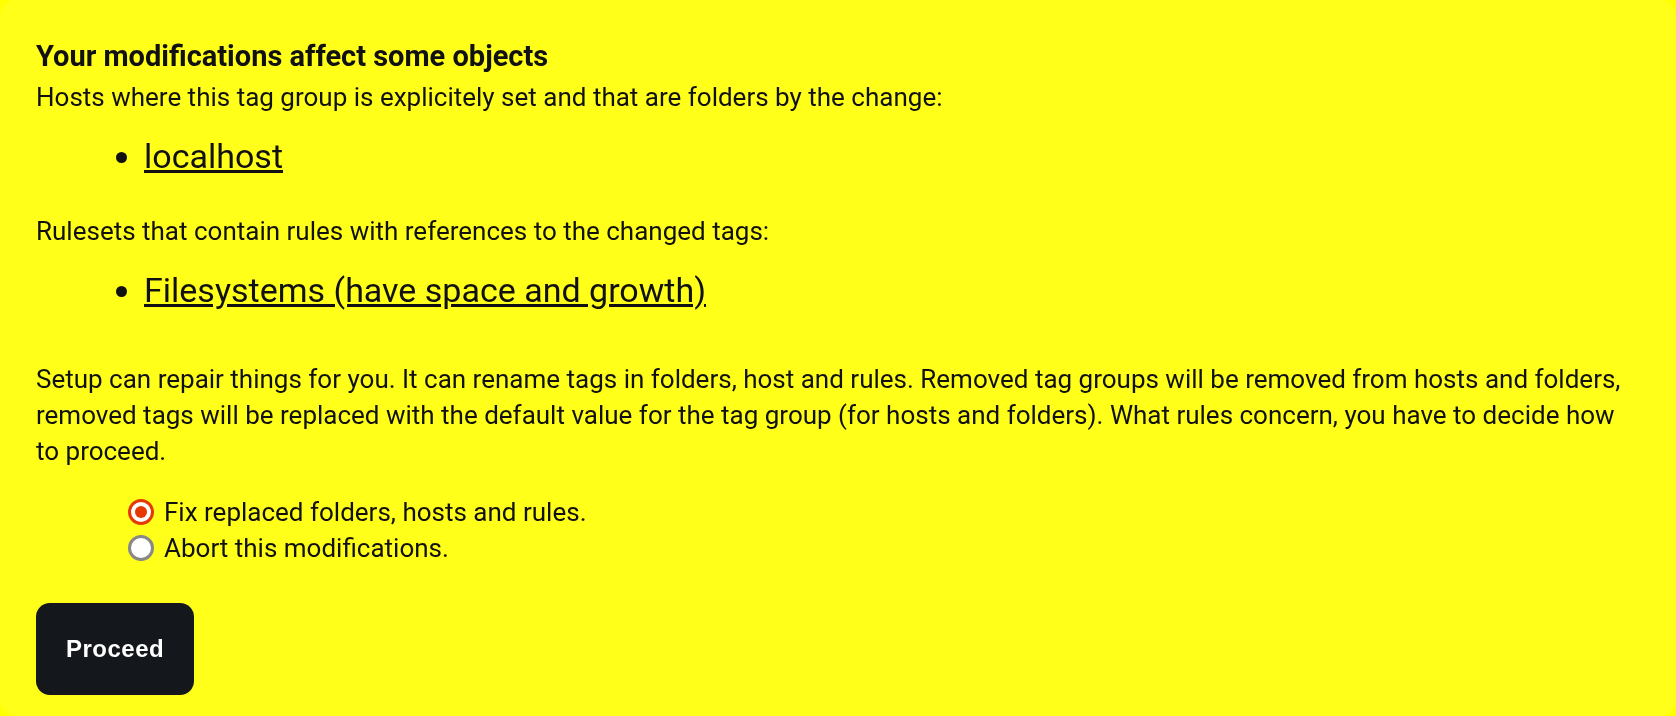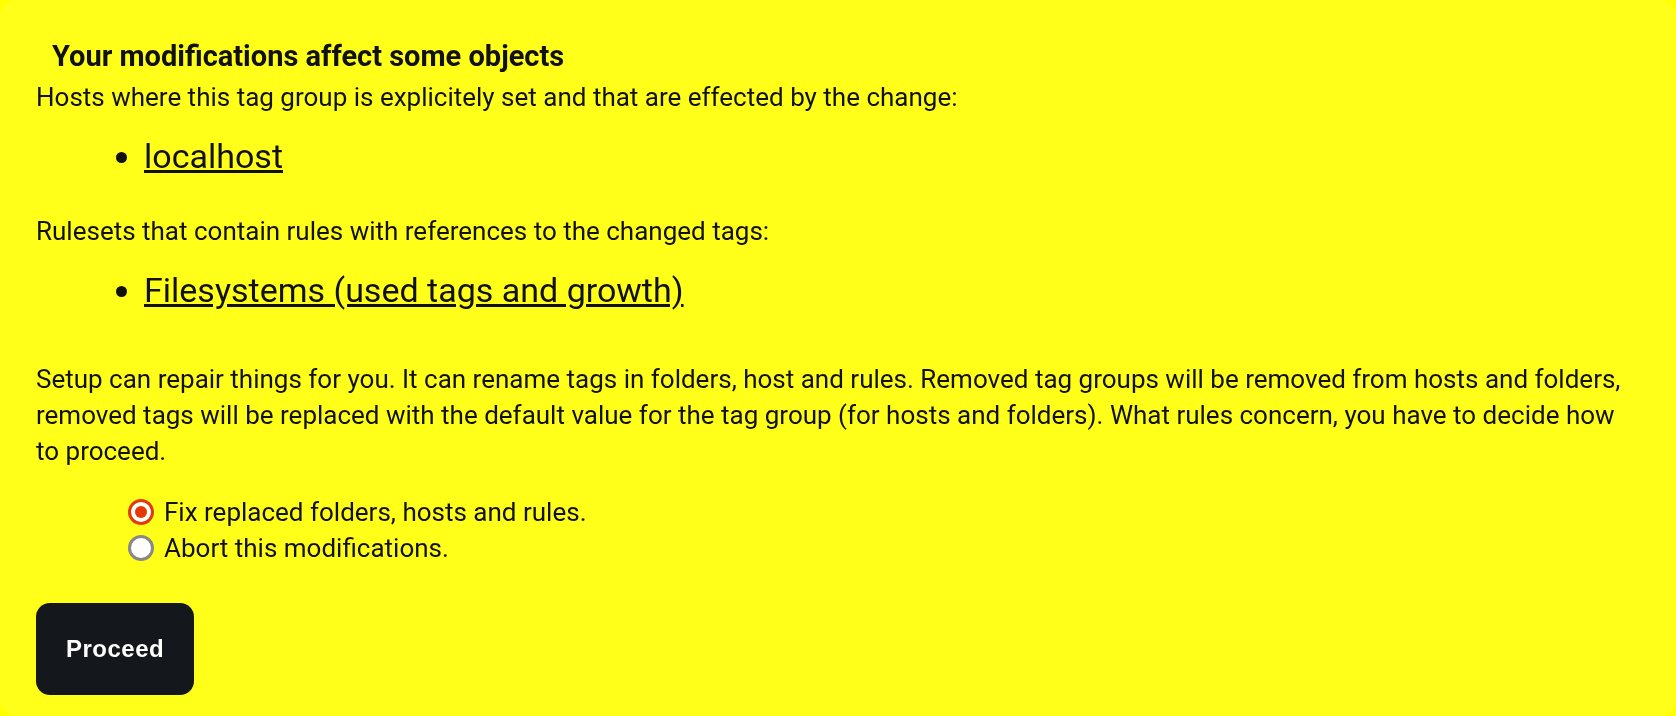--- a/index.html
+++ b/index.html
@@ -20,21 +20,20 @@
       padding: 36px 36px 42px 36px;
       color: #111;
       font-size: 26px;
       line-height: 1.4;
       height: 100%;
     }
     .heading {
       font-weight: 700;
       font-size: 29px;
       margin-bottom: 2px;
-      margin-left: 16px;
     }
     .subtext {
       font-weight: 400;
       margin-bottom: 18px;
     }
     ul {
       list-style: disc;
       padding-left: 108px;
       margin-bottom: 22px;
     }
@@ -100,27 +99,27 @@
       border-radius: 14px;
       padding: 32px 30px;
       cursor: pointer;
     }
   </style>
 </head>
 <body>
 
 <div class="dialog">
   <div class="heading">Your modifications affect some objects</div>
-  <div class="subtext">Hosts where this tag group is explicitely set and that are effected by the change:</div>
+  <div class="subtext">Hosts where this tag group is explicitely set and that are folders by the change:</div>
   <ul>
     <li><span class="link">localhost</span></li>
   </ul>
   <div class="section-label">Rulesets that contain rules with references to the changed tags:</div>
   <ul>
-    <li><span class="link">Filesystems (used tags and growth)</span></li>
+    <li><span class="link">Filesystems (have space and growth)</span></li>
   </ul>
   <div class="explain">Setup can repair things for you. It can rename tags in folders, host and rules. Removed tag groups will be removed from hosts and folders, removed tags will be replaced with the default value for the tag group (for hosts and folders). What rules concern, you have to decide how to proceed.</div>
   <div class="radio-group">
     <div class="radio-row">
       <span class="radio selected"></span>
       <span>Fix replaced folders, hosts and rules.</span>
     </div>
     <div class="radio-row">
       <span class="radio unselected"></span>
       <span>Abort this modifications.</span>

